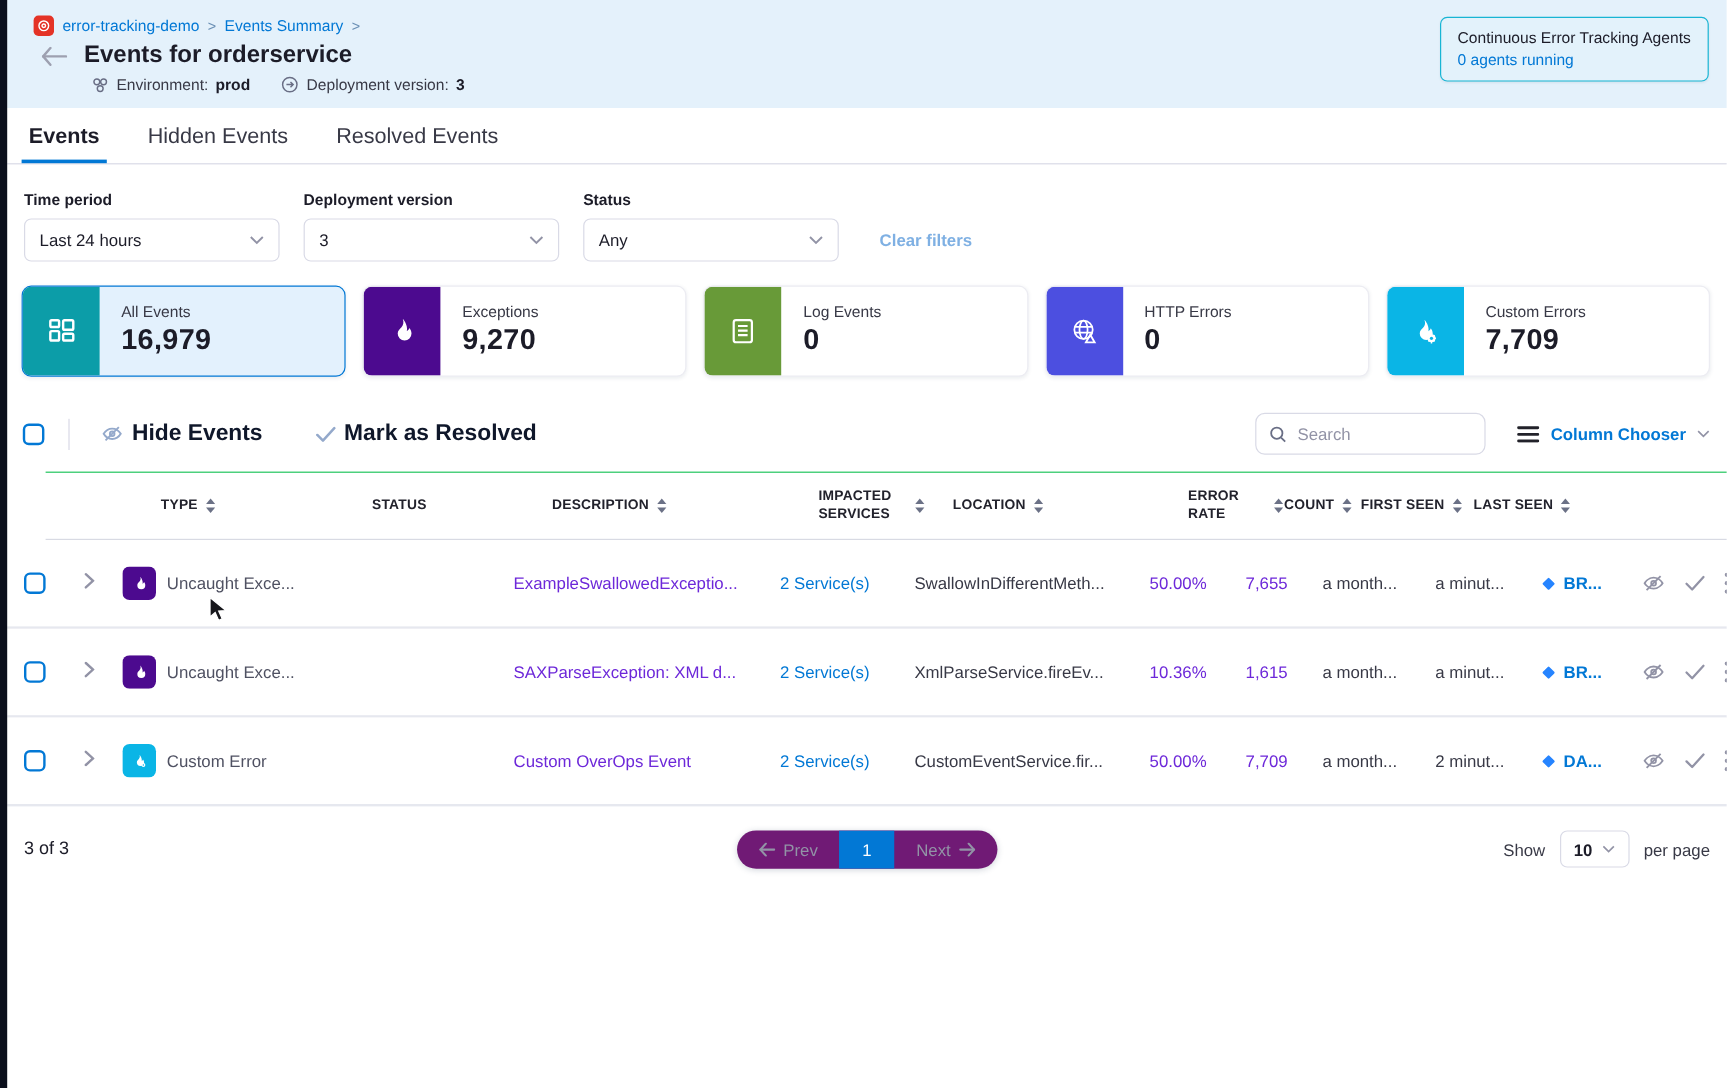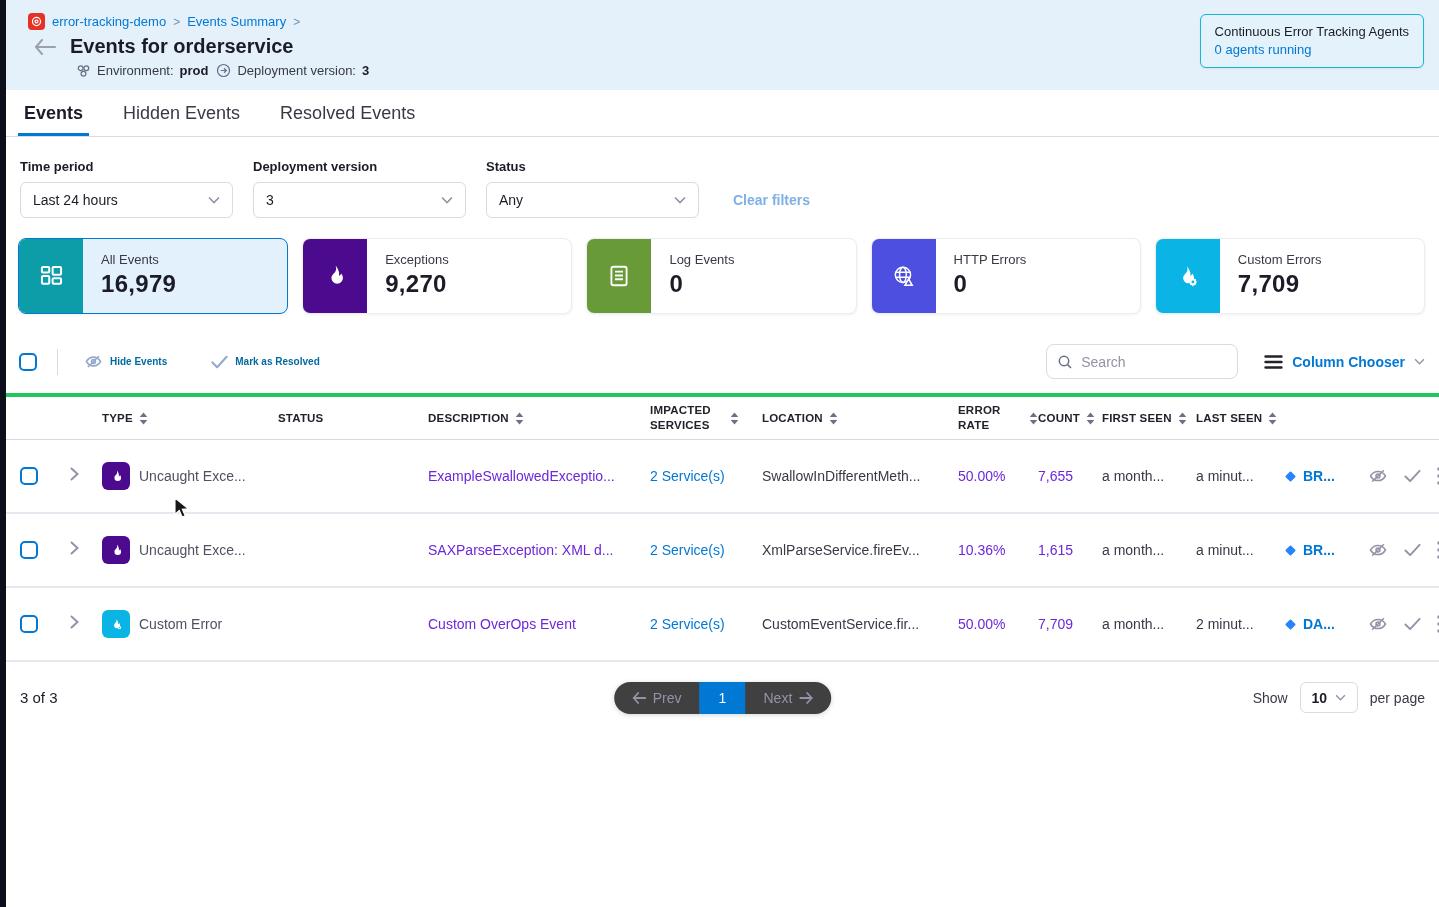--- a/index.html
+++ b/index.html
@@ -11,21 +11,21 @@
   .nav-strip { position:absolute; left:0; top:0; width:6px; height:907px; background:#0b0f1c; z-index:5; }
 
   
   .header { margin-left:6px; background:#e4f1fb; padding:13px 14px 14px 22px; height:90px; position:relative; }
   .breadcrumb { display:flex; align-items:center; gap:7px; font-size:13px; color:#0278d5; }
   .crumb-logo { width:17px; height:17px; border-radius:4px; background:#e43326; display:inline-flex; align-items:center; justify-content:center; }
   .crumb-sep { color:#6b90b5; font-size:12px; }
   .crumb-link { color:#0278d5; cursor:pointer; }
   .title-row { display:flex; align-items:center; gap:14px; margin-top:5px; margin-left:6px; }
   .page-title { font-size:20px; font-weight:bold; color:#1c1c28; }
-  .meta-row { display:flex; align-items:center; gap:8px; margin-left:48px; margin-top:5px; font-size:13px; color:#383946; }
+  .meta-row { display:flex; align-items:center; gap:26px; margin-left:48px; margin-top:5px; font-size:13px; color:#383946; }
   .meta-item { display:flex; align-items:center; gap:6px; }
   .meta-item b { color:#1c1c28; }
   .agents-box { position:absolute; right:15px; top:14px; background:#e3f2fb; border:1px solid #18b5d4;
     border-radius:6px; padding:9px 14px 10px; box-shadow:0 1px 2px rgba(40,60,90,.08); }
   .agents-title { font-size:13px; color:#1c1c28; }
   .agents-link { font-size:13px; color:#0278d5; margin-top:3px; cursor:pointer; }
 
   
   .tabbar { margin-left:6px; background:#fff; border-bottom:1px solid #d9dae6; height:47px;
     display:flex; align-items:stretch; padding-left:18px; gap:40px; }
@@ -49,55 +49,55 @@
   .card.selected { background:#e3f1fd; border:1.5px solid #0278d5; }
   .card-iconblock { width:64px; flex:0 0 64px; display:flex; align-items:center; justify-content:center; }
   .card-body { padding:13px 0 0 18px; }
   .card-label { font-size:13px; color:#383946; }
   .card-value { font-size:24px; font-weight:bold; color:#1c1c28; margin-top:3px; letter-spacing:.3px; }
 
   
   .toolbar { margin-left:6px; padding:30px 14px 0 13px; display:flex; align-items:center; }
   .checkbox { width:18px; height:18px; border:2px solid #0278d5; border-radius:5px; background:#fff; cursor:pointer; flex:0 0 18px; }
   .tb-divider { width:1px; height:26px; background:#d9dae6; margin:0 26px 0 20px; }
-  .tb-action { display:flex; align-items:center; gap:7px; font-size:10px; font-weight:bold; color:#0369a1; margin-right:44px; cursor:pointer; }
+  .tb-action { display:flex; align-items:center; gap:7px; font-size:19px; font-weight:bold; color:#0f172a; margin-right:44px; cursor:pointer; }
   .tb-right { margin-left:auto; display:flex; align-items:center; }
   .searchbox { width:192px; height:35px; border:1px solid #d9dae6; border-radius:8px; background:#fff;
     display:flex; align-items:center; padding:0 10px; gap:8px; }
   .searchbox input { border:none; outline:none; font-size:14px; width:140px; color:#1c1c28; font-family:inherit; background:transparent; }
   .searchbox input::placeholder { color:#9293a6; }
   .col-chooser { display:flex; align-items:center; gap:9px; margin-left:26px; cursor:pointer; }
   .col-chooser-label { color:#0278d5; font-weight:bold; font-size:14px; }
 
   
   .table { margin-left:6px; margin-top:14px; }
   .trow { display:grid; padding-left:14px;
     grid-template-columns:50px 32px 176px 150px 222px 112px 196px 80px 64px 94px 88px 84px 1fr;
     align-items:center; }
-  .thead { border-top:4px solid #22c55e; border-bottom:1px solid #d8dae3; height:47px; }
+  .thead { border-top:1px solid #22c55e; border-bottom:1px solid #d8dae3; height:57px;margin-left:32px; }
   .th { font-size:11.5px; font-weight:bold; text-transform:uppercase; color:#22222c; letter-spacing:.2px;
     display:flex; align-items:center; gap:6px; line-height:1.3; cursor:pointer; }
   .th .wrap { max-width:74px; }
   .sort { flex:0 0 9px; display:inline-flex; }
   .tbody .trow { height:74px; border-bottom:2px solid #e6e8ef; background:#fff; }
   .cell { font-size:14px; color:#6d28d9; white-space:nowrap; overflow:hidden; padding-right:10px; }
   .cell.gray { color:#383946; }
   .type-cell { display:flex; align-items:center; gap:9px; color:#4f5162; }
   .type-icon { width:28px; height:28px; border-radius:6px; display:inline-flex; align-items:center; justify-content:center; flex:0 0 28px; }
   .link-blue { color:#0278d5; cursor:pointer; }
   .ticket { display:flex; align-items:center; gap:6px; font-weight:bold; color:#0278d5; cursor:pointer; }
   .row-actions { display:flex; align-items:center; gap:16px; justify-content:flex-end; padding-right:16px; color:#9293a6; }
   .row-actions .icon-btn { cursor:pointer; display:inline-flex; }
   .expander { color:#9293a6; cursor:pointer; display:inline-flex; }
 
   
   .pagination { margin-left:6px; padding:20px 14px 0; display:flex; align-items:center; position:relative; }
   .page-summary { font-size:15px; font-weight:normal; color:#1c1c28; }
   .pager { position:absolute; left:50%; transform:translateX(-50%); display:flex; align-items:center;
-    background:#404040; border-radius:20px; box-shadow:0 1px 5px rgba(40,60,90,.22); overflow:hidden; height:32px; }
+    background:#701a75; border-radius:20px; box-shadow:0 1px 5px rgba(40,60,90,.22); overflow:hidden; height:32px; }
   .pager-btn { display:flex; align-items:center; gap:7px; color:#9293a6; font-size:14px; padding:0 18px; height:32px; cursor:pointer; }
   .pager-page { width:46px; height:32px; background:#0278d5; color:#fff; font-size:14px;
     display:flex; align-items:center; justify-content:center; cursor:pointer; }
   .page-size { margin-left:auto; display:flex; align-items:center; gap:12px; font-size:14px; color:#383946; white-space:nowrap; }
   .size-select { width:58px; height:31px; border:1px solid #d9dae6; border-radius:6px; display:flex;
     align-items:center; justify-content:center; gap:8px; font-size:14px; font-weight:bold; color:#1c1c28; cursor:pointer; background:#fff; }
 
   .cursor { position:absolute; left:174px; top:497px; z-index:40; pointer-events:none; }
 </style>
 </head>

